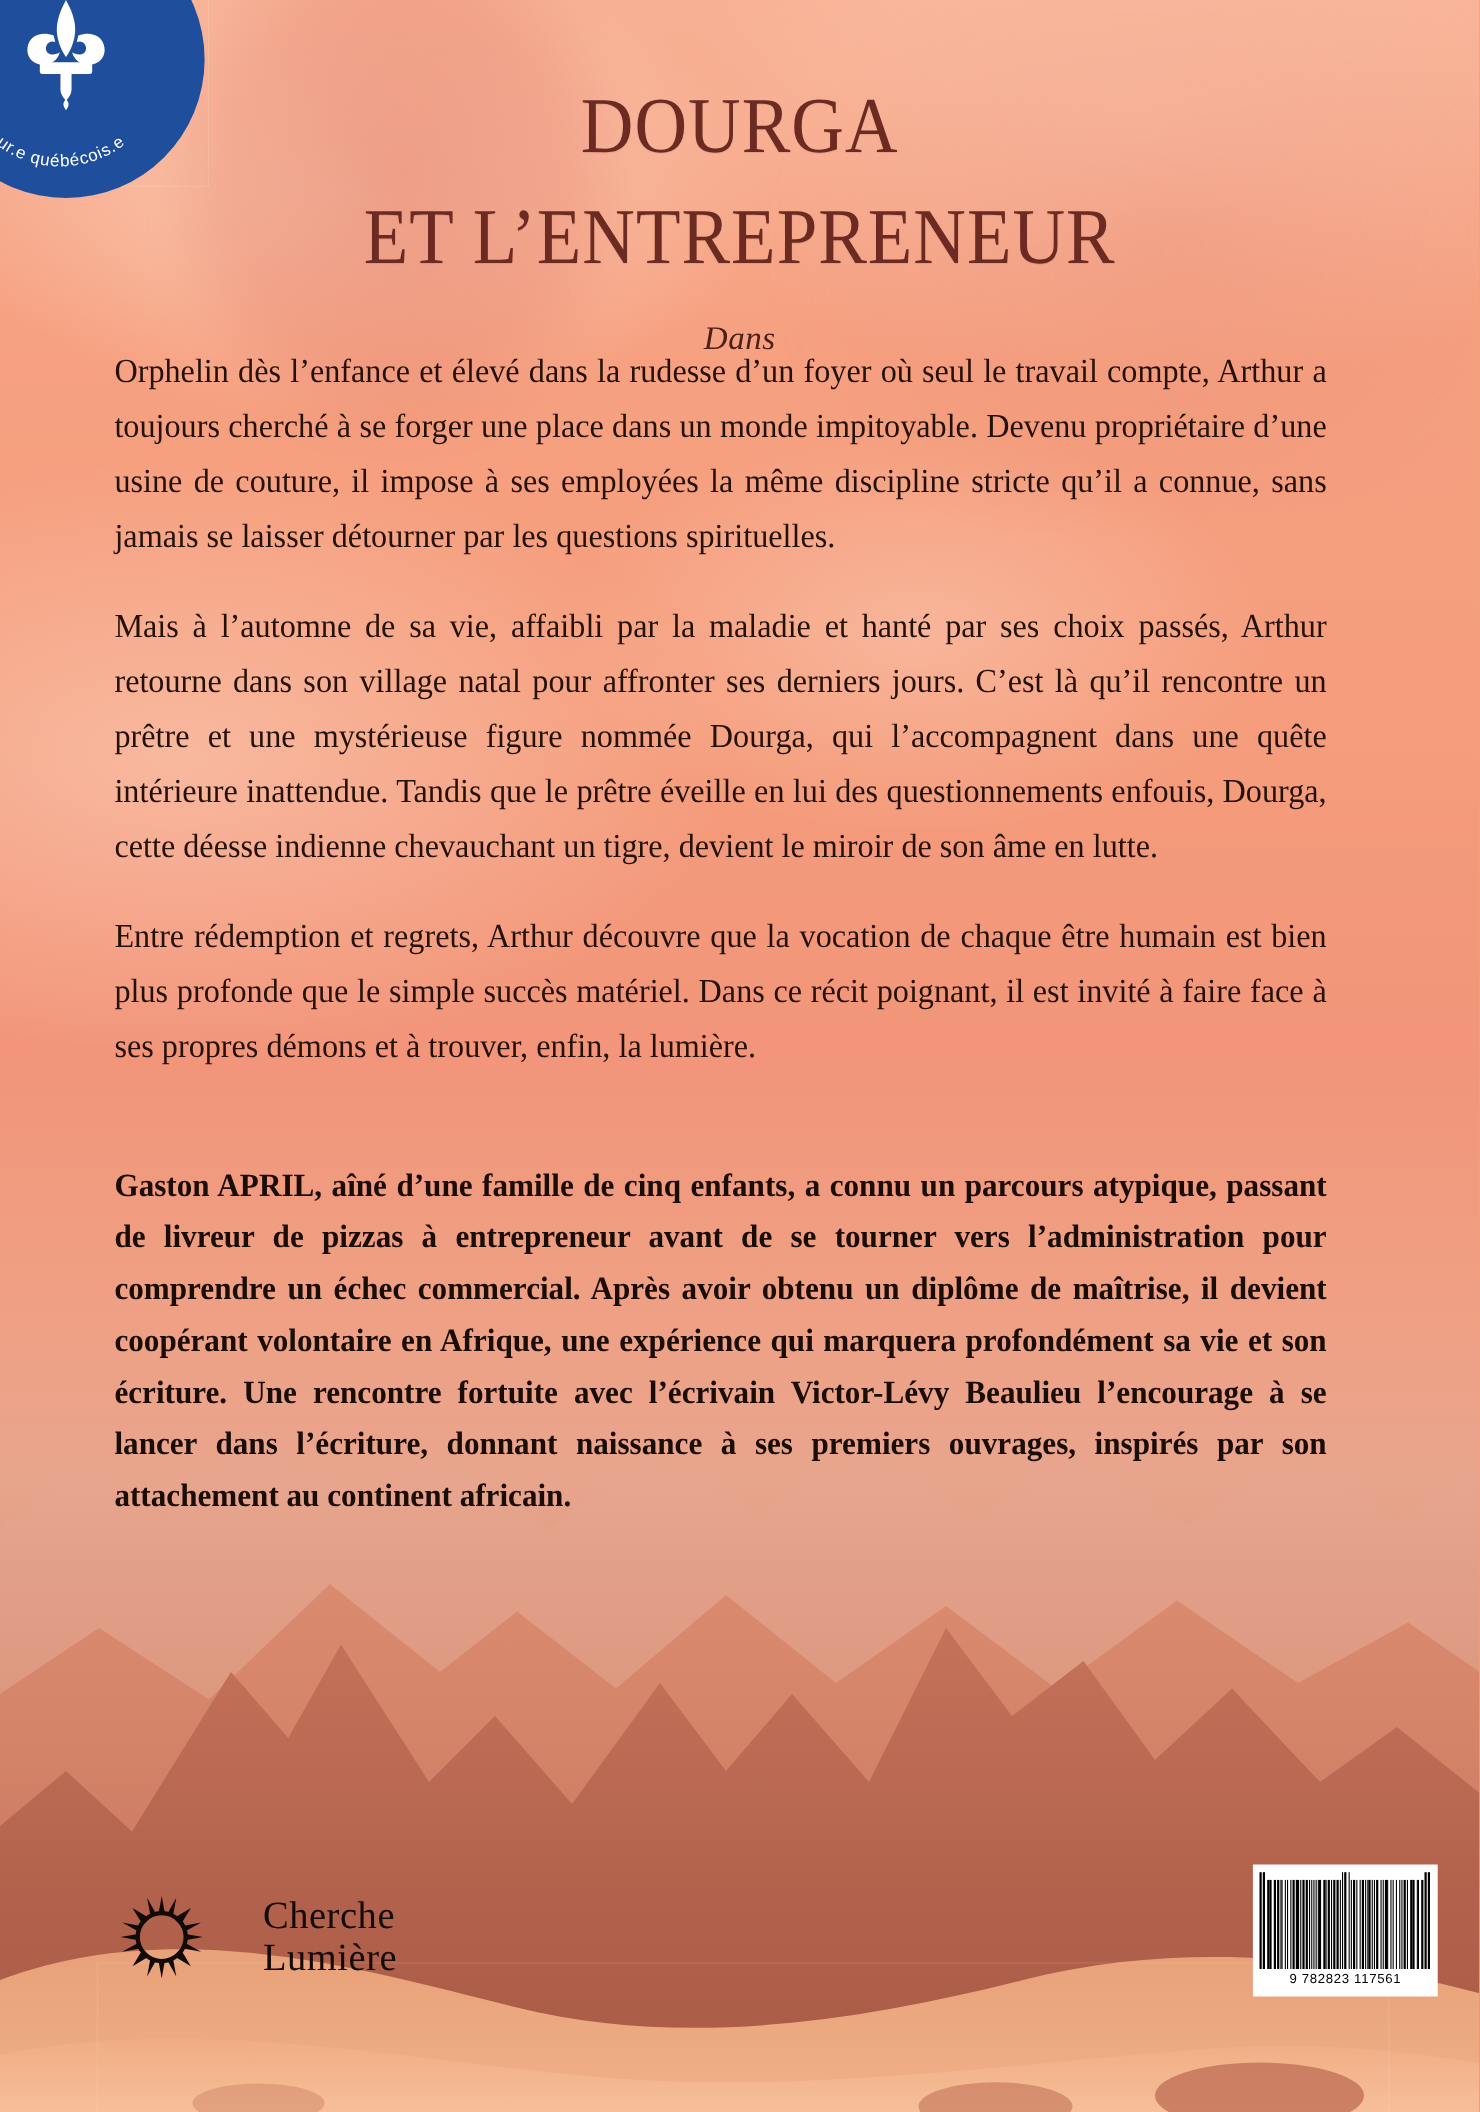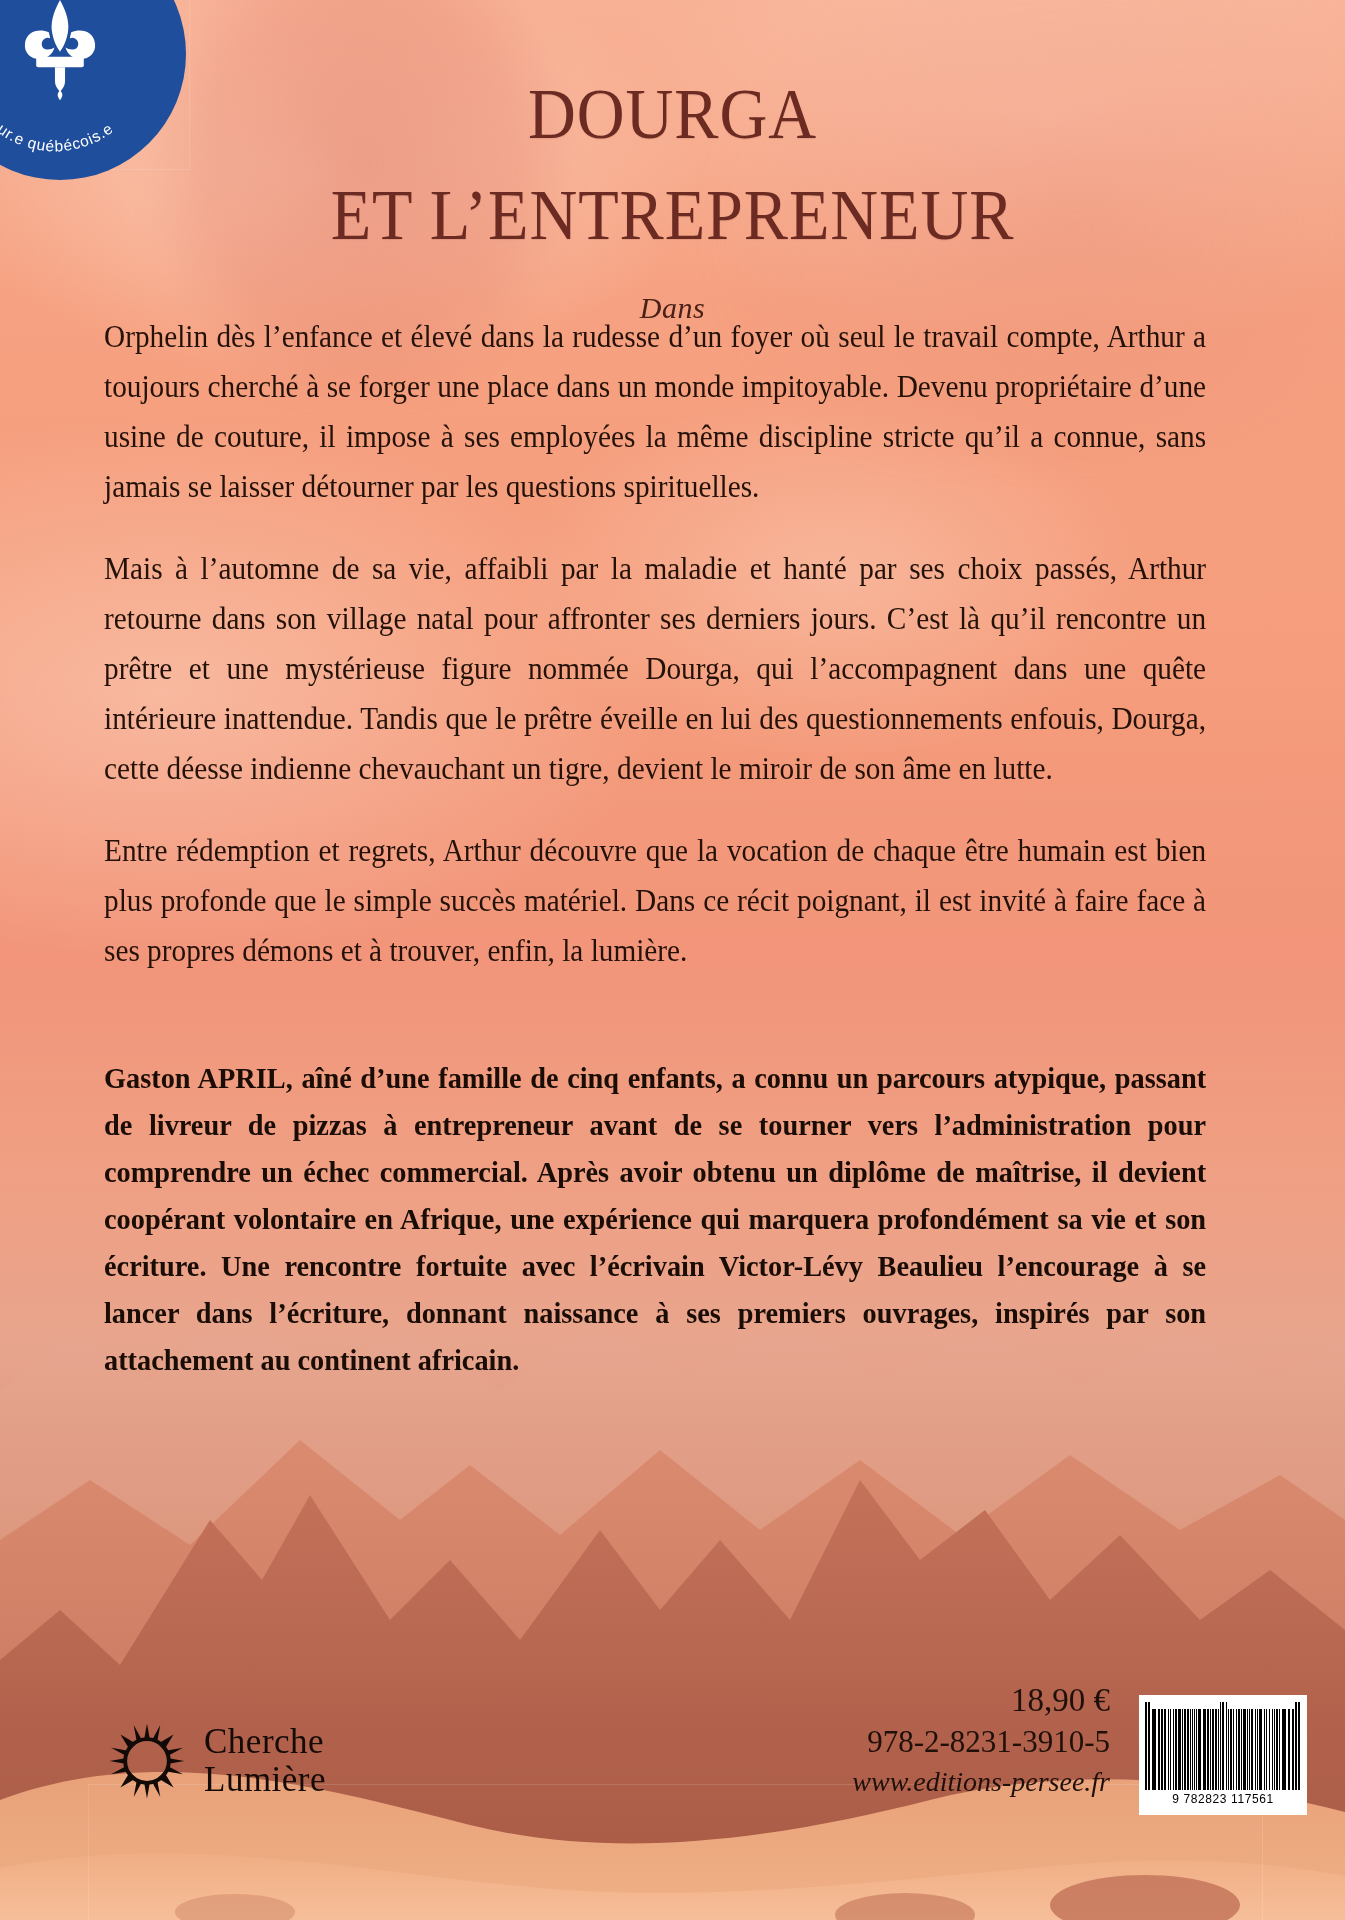--- a/index.html
+++ b/index.html
@@ -148,20 +148,21 @@
     position:absolute; left:108px; bottom:120px;
     display:flex; align-items:center; gap:18px;
   }
   .sun-mark { width:78px; height:78px; flex:0 0 auto; }
   .publisher-name {
     color:#140a06;
     font-family:"Liberation Serif", serif;
     font-size:35px;
     line-height:38px;
     letter-spacing:.5px;
+    margin-left:35px;
   }
   .publisher-name span { display:block; }
 
   .pricing {
     position:absolute; right:235px; bottom:118px;
     text-align:right;
     color:#20100a;
     font-family:"Liberation Serif", serif;
   }
   .price { font-size:33px; line-height:41px; }
@@ -318,25 +319,20 @@
           <path d="M50 22 A28 28 0 1 0 50 78 A28 28 0 1 1 50 22 Z"></path>
           <circle cx="50" cy="50" r="28" fill="none" stroke="#120a06" stroke-width="5"></circle>
         </g>
       </svg>
       <div class="publisher-name">
         <span>Cherche</span>
         <span>Lumière</span>
       </div>
     </div>
 
-    <div class="pricing">
-      <div class="price">18,90 €</div>
-      <div class="isbn">978-2-8231-3910-5</div>
-      <div class="url">www.editions-persee.fr</div>
-    </div>
 
     <div class="barcode">
       <div class="bars" id="barcode-bars">
           <i style="width: 3px; margin-right: 1.4px; height: 100%;"></i>
           <i style="width: 3px; margin-right: 1.4px; height: 100%;"></i>
           <i style="width: 3px; margin-right: 0.8px; height: 92%;"></i>
           <i style="width: 3px; margin-right: 1.4px; height: 92%;"></i>
           <i style="width: 3px; margin-right: 1.4px; height: 92%;"></i>
           <i style="width: 3px; margin-right: 0.8px; height: 92%;"></i>
           <i style="width: 1.5px; margin-right: 0.8px; height: 92%;"></i>

